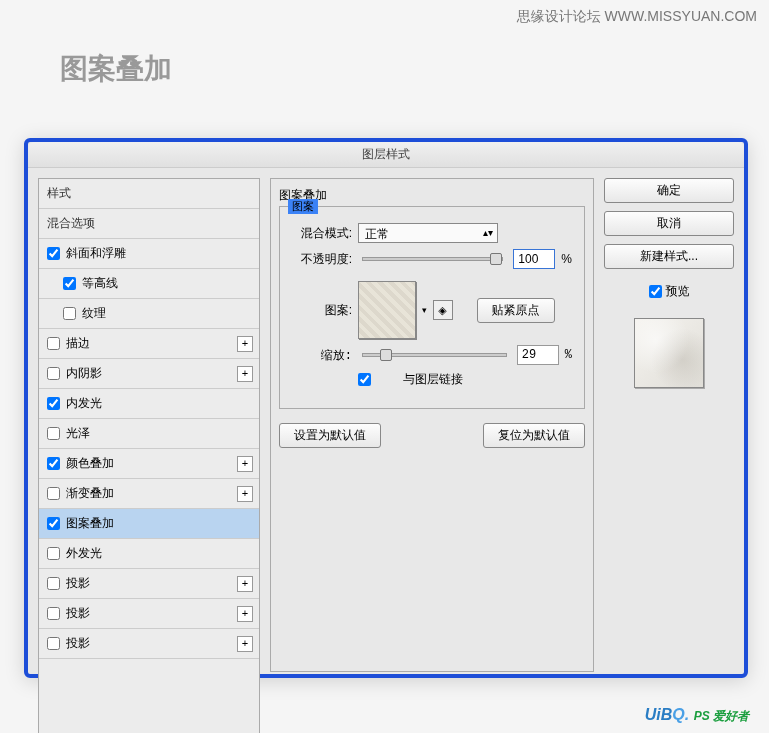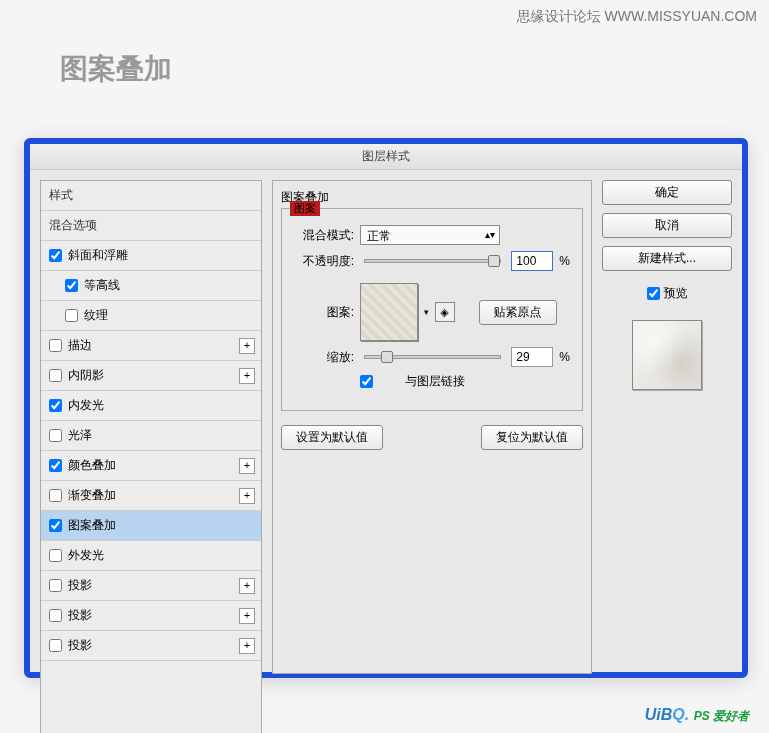--- a/index.html
+++ b/index.html
@@ -1,38 +1,38 @@
 <!DOCTYPE html>
 <html><head>
 <meta charset="utf-8">
 <style>
 * { box-sizing: border-box; margin: 0; padding: 0; }
 body { font-family: "Microsoft YaHei", Arial, sans-serif; font-size: 12px; background: #f5f5f5; width: 769px; height: 733px; position: relative; overflow: hidden; }
 .top-caption { position: absolute; top: 8px; right: 12px; font-size: 14px; color: #777; }
 .header-title { position: absolute; top: 50px; left: 60px; font-size: 28px; font-weight: bold; color: #999; }
-.dialog { position: absolute; top: 138px; left: 24px; width: 724px; height: 540px; background: #e8e8e8; border: 6px solid #1d4ed8; border-radius: 6px; box-shadow: 0 3px 20px rgba(0,0,0,0.15); }
+.dialog { position: absolute; top: 138px; left: 24px; width: 724px; height: 540px; background: #e8e8e8; border: 4px solid #1d4ed8; border-radius: 6px; box-shadow: 0 3px 20px rgba(0,0,0,0.15); }
 .dialog-title { text-align: center; padding: 4px 0; font-size: 12px; color: #444; border-bottom: 1px solid #ccc; background: linear-gradient(#f0f0f0, #e0e0e0); border-radius: 6px 6px 0 0; }
 .dialog-body { display: flex; padding: 10px; gap: 10px; }
 .styles-panel { width: 222px; background: #ececec; border: 1px solid #aaa; height: 610px; display: flex; flex-direction: column; }
 .styles-list { flex: 1; overflow: hidden; }
 .style-row { display: flex; align-items: center; padding: 6px 8px; border-bottom: 1px solid #ccc; position: relative; }
 .style-row.header { font-weight: normal; color: #333; }
 .style-row.indent { padding-left: 24px; }
 .style-row.selected { background: #b9d4f0; }
 .style-row .chk { margin-right: 6px; }
 .style-row .plus { position: absolute; right: 6px; width: 16px; height: 16px; border: 1px solid #999; background: #fff; display: flex; align-items: center; justify-content: center; font-size: 11px; line-height: 1; }
 .styles-footer { display: flex; align-items: center; padding: 4px 8px; border-top: 1px solid #ccc; gap: 8px; }
 .styles-footer .fx { font-style: italic; font-size: 11px; }
 .styles-footer .arrow { font-size: 12px; color: #888; cursor: default; }
 .styles-footer .spacer { flex: 1; }
 .styles-footer .trash { font-size: 14px; color: #555; }
 .settings-panel { flex: 1; background: #e8e8e8; border: 1px solid #aaa; padding: 8px; height: 494px; }
 .group-title { font-size: 12px; margin-bottom: 2px; }
 .fieldset { border: 1px solid #aaa; padding: 10px 12px 14px 12px; position: relative; }
-.fieldset .legend { position: absolute; top: -8px; left: 8px; background: #b91c1c; padding: 0 4px; font-size: 11px; }
+.fieldset .legend { position: absolute; top: -8px; left: 8px; background: #3b82f6; padding: 0 4px; font-size: 11px; }
 .form-row { display: flex; align-items: center; margin: 6px 0; gap: 6px; }
 .form-row .lbl { width: 60px; text-align: right; font-size: 12px; }
 .select-wrap { border: 1px solid #888; background: #fafafa; padding: 2px 18px 2px 6px; position: relative; width: 140px; height: 20px; }
 .select-wrap .caret { position: absolute; right: 4px; top: 3px; font-size: 10px; }
 .slider { height: 4px; background: #ccc; border: 1px solid #999; position: relative; flex: 1; margin: 0 4px; }
 .slider .thumb { position: absolute; top: -5px; width: 12px; height: 12px; background: #ddd; border: 1px solid #777; border-radius: 2px; }
 .num-input { width: 42px; border: 1px solid #3874d6; padding: 2px 4px; background: #fff; font-size: 12px; text-align: left; }
 .num-input.plain { border: 1px solid #999; }
 .pattern-thumb { width: 58px; height: 58px; border: 1px solid #888; background: repeating-linear-gradient(45deg, #e8e4d8, #e8e4d8 4px, #ddd8cc 4px, #ddd8cc 8px); box-shadow: 1px 1px 0 #888; }
 .icon-btn { width: 20px; height: 20px; border: 1px solid #888; background: #f0f0f0; display: flex; align-items: center; justify-content: center; font-size: 11px; }
@@ -161,21 +161,21 @@
 
         <div class="form-row" style="margin-top:12px; align-items:center;">
           <span class="lbl">图案:</span>
           <div class="pattern-thumb"></div>
           <span style="font-size:9px;">▾</span>
           <div class="icon-btn">◈</div>
           <div style="width:12px;"></div>
           <button class="btn">贴紧原点</button>
         </div>
 
-        <div class="form-row" style="">
+        <div class="form-row" style="font-family:Liberation Mono, monospace;">
           <span class="lbl">缩放:</span>
           <div class="slider">
               <div class="thumb" style="left: 12%;"></div>
             </div>
           <span class="num-input plain">29</span>
           <span>%</span>
         </div>
 
         <div class="form-row" style="padding-left:66px;gap:32px;">
           <input type="checkbox" checked="" style="">

